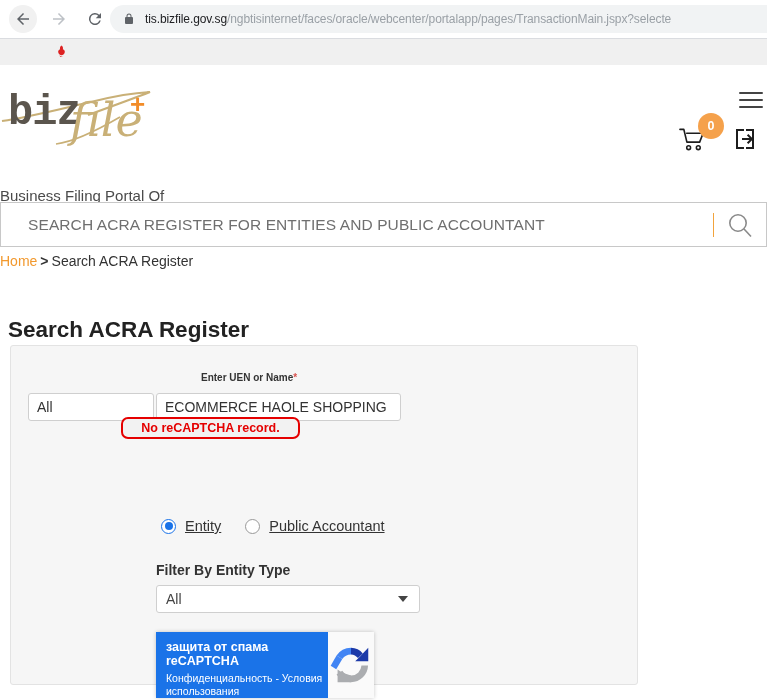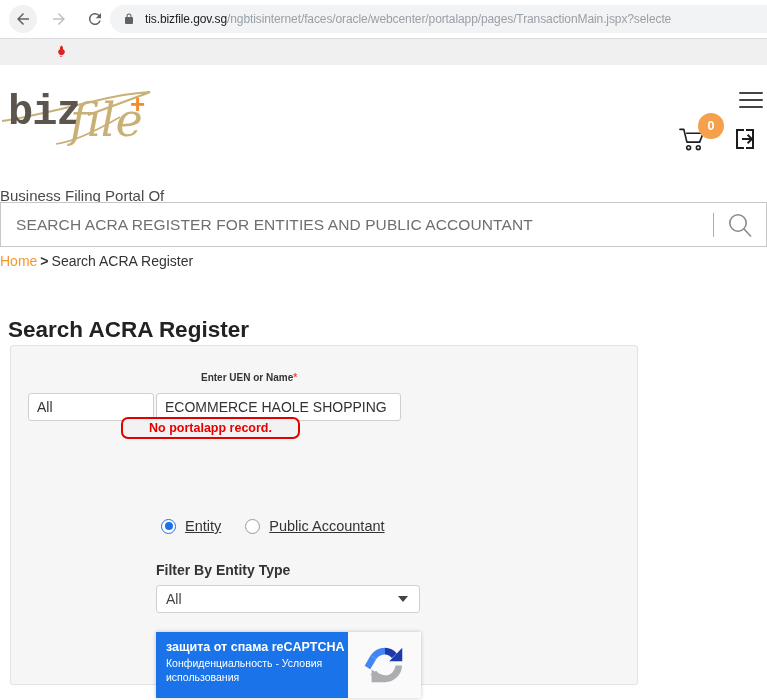--- a/index.html
+++ b/index.html
@@ -125,21 +125,21 @@
     border: 1px solid #c8c8c8;
     background: #fff;
     display: flex; align-items: center;
   }
   #site-search-input {
     flex: 1;
     border: 0; outline: 0;
     font-family: "Liberation Sans", sans-serif;
     font-size: 15.5px;
     color: #6f6f6f;
-    padding-left: 15px;
+    padding-left: 27px;
     background: transparent;
     letter-spacing: 0.1px;
   }
   #site-search-input::placeholder { color: #6f6f6f; opacity: 1; }
   #search-divider { width: 1px; height: 24px; background: #f2a33c; flex: none; }
   #site-search-icon {
     width: 52px; display: flex; align-items: center; justify-content: center;
     flex: none;
   }
 
@@ -231,21 +231,21 @@
     margin-right: 11px;
     width: 0; height: 0;
     border-left: 5px solid transparent;
     border-right: 5px solid transparent;
     border-top: 6px solid #444;
   }
 
   
   #recaptcha-badge {
     position: absolute; left: 145px; top: 286px;
-    width: 265px; height: 66px;
+    width: 218px; height: 66px;
     background: #fafafa;
     box-shadow: 0 0 4px rgba(0,0,0,0.22);
     display: flex;
   }
   #recaptcha-text-pane {
     width: 192px; background: #1a73e8;
     padding: 8px 0 0 10px;
     color: #fff;
   }
   #recaptcha-title { font-size: 12.5px; font-weight: 700; line-height: 1.15; }
@@ -352,21 +352,21 @@
   <div id="page-title">Search ACRA Register</div>
 
   <div id="search-panel">
 
     <div id="field-label-uen"><span>Enter UEN or Name</span><span class="req">*</span></div>
 
     <input class="txt-input" id="uen-scope-input" type="text" value="All" style="">
     <input class="txt-input" id="uen-name-input" type="text" value="ECOMMERCE HAOLE SHOPPING" style="">
 
     <div id="error-box">
-      <span id="error-text">No portalapp record.</span>
+      <span id="error-text">No reCAPTCHA record.</span>
     </div>
 
     <div id="radio-row">
       <div class="radio-group">
         <span class="radio-dot checked"></span>
         <span class="radio-label">Entity</span>
       </div>
       <div class="radio-group">
         <span class="radio-dot"></span>
         <span class="radio-label">Public Accountant</span>

